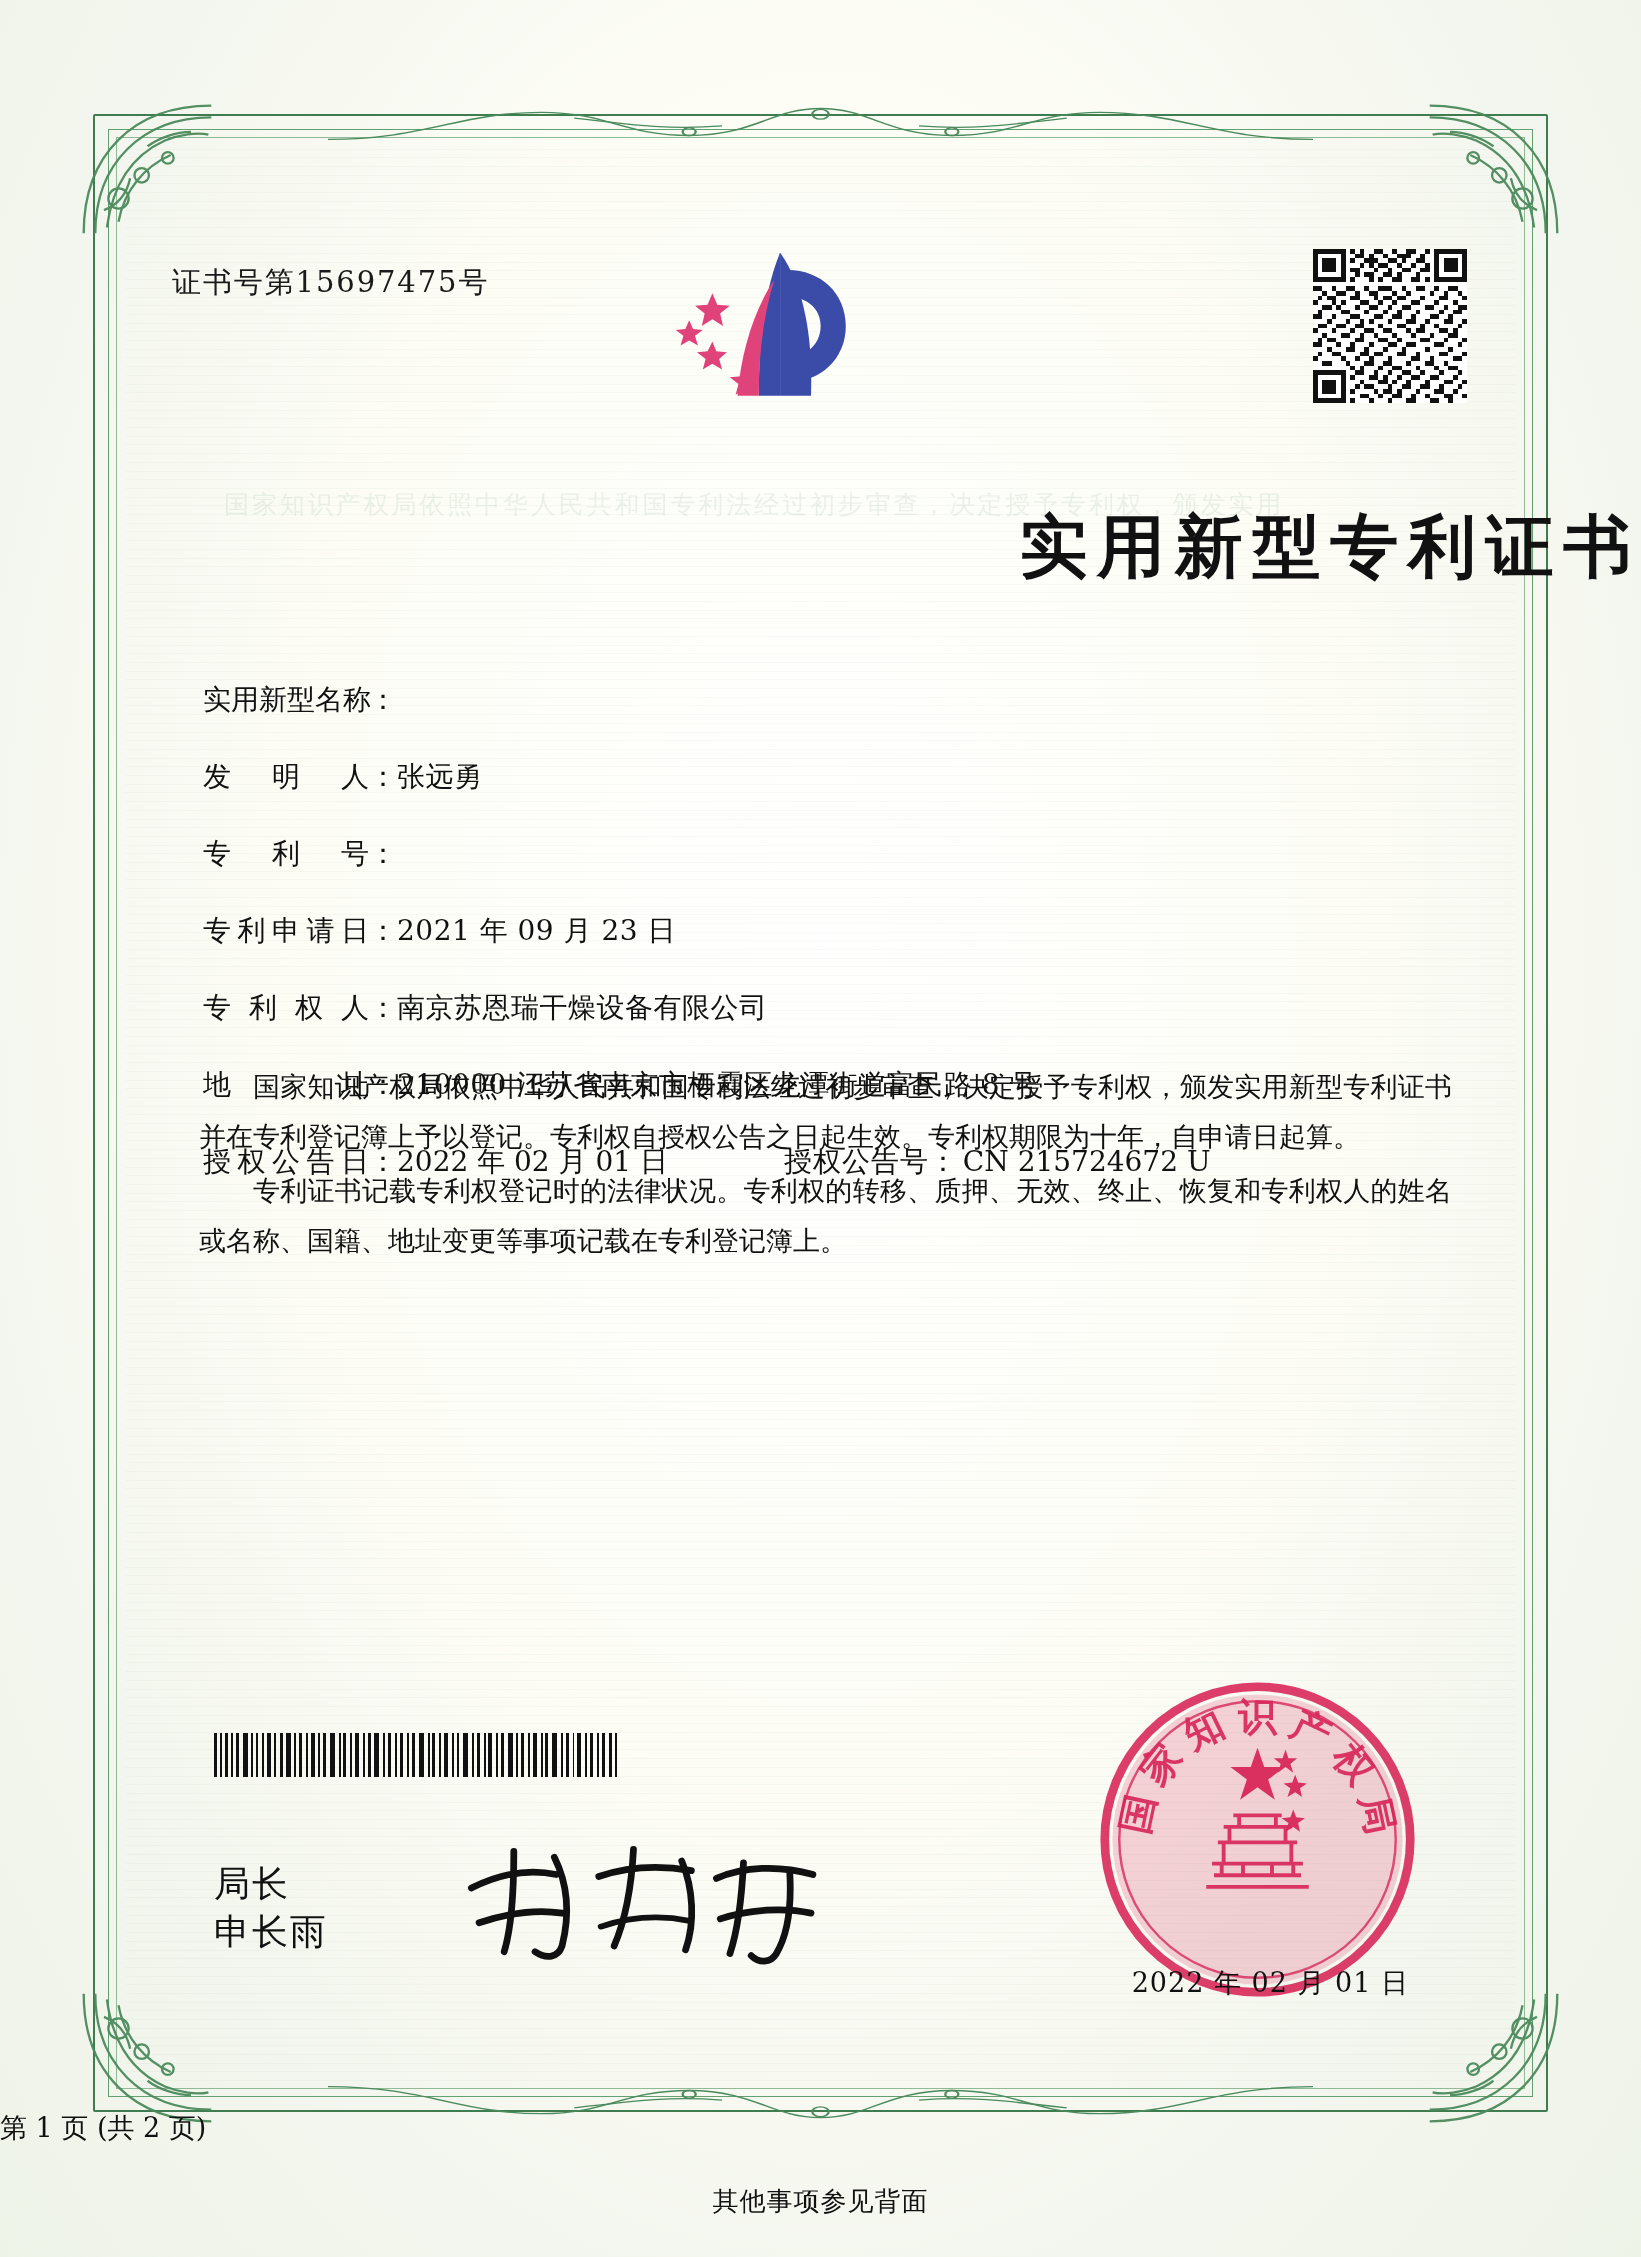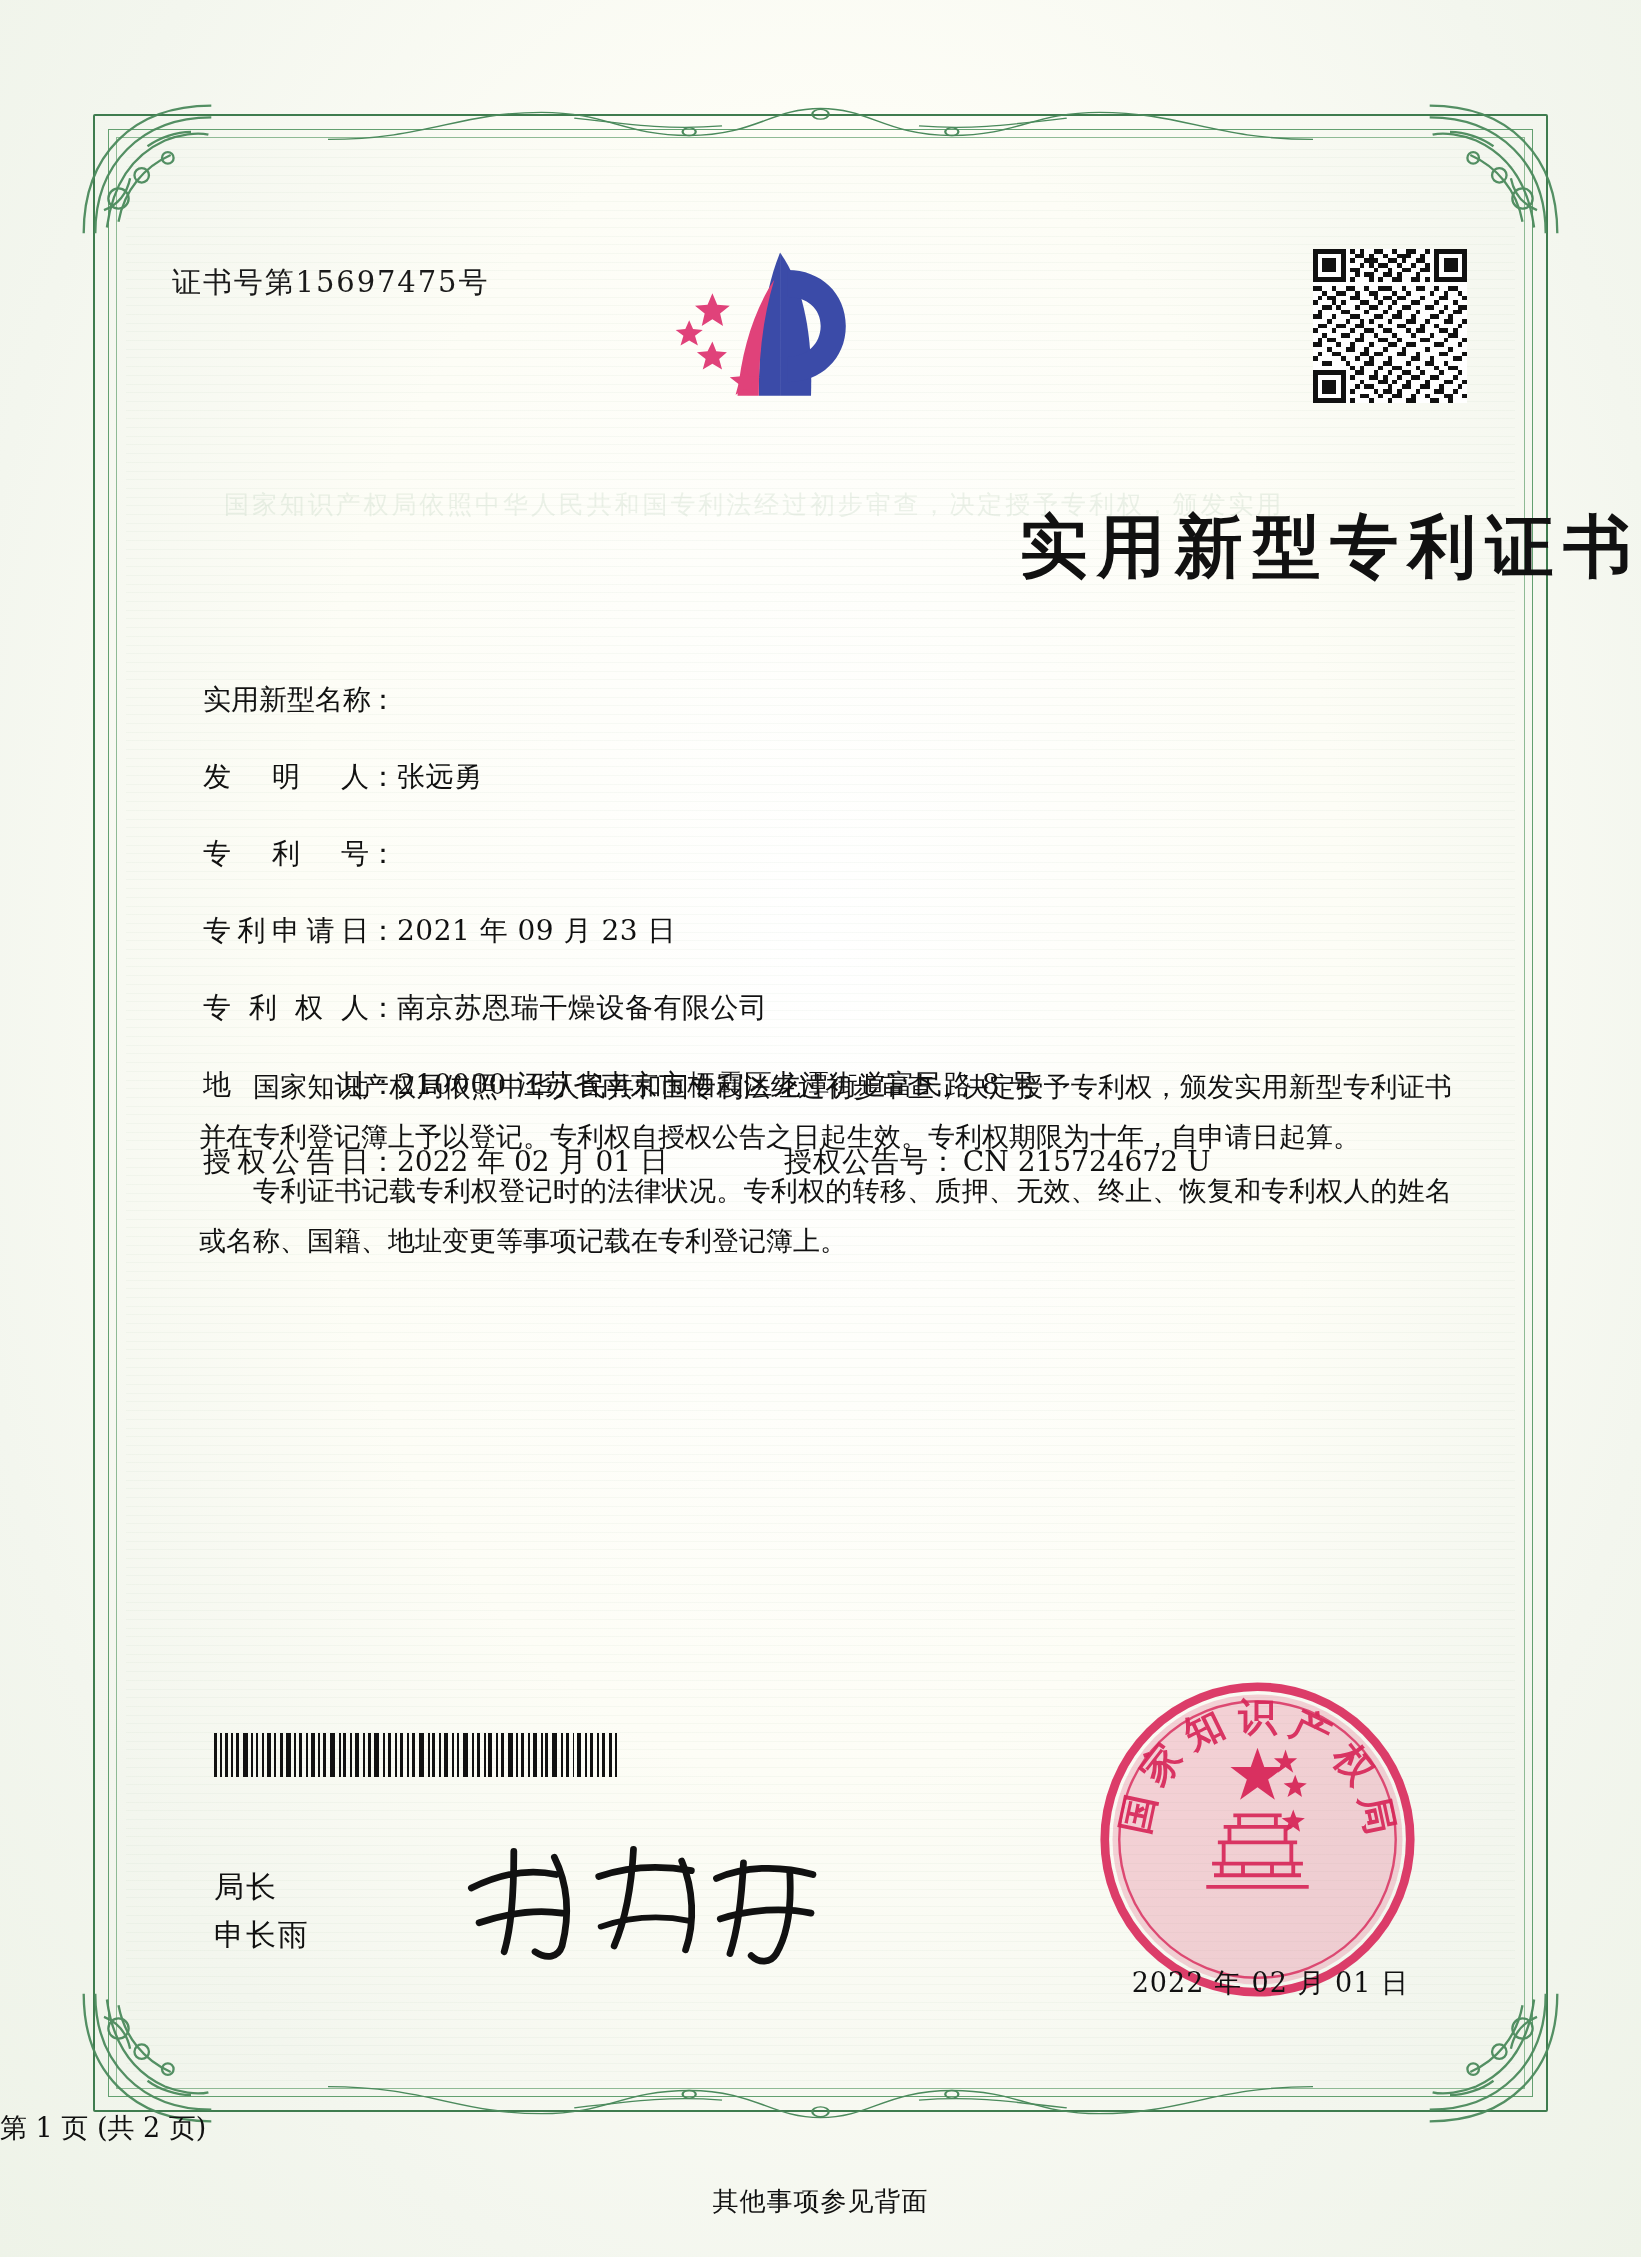--- a/index.html
+++ b/index.html
@@ -94,22 +94,22 @@
     position:absolute;left:199px;right:189px;top:1062px;
     font-family:"DejaVu Serif","Liberation Serif",serif;
     font-size:27px;line-height:50px;color:#111;text-align:justify;
   }
   .para p{margin:0 0 3.9px 0;text-indent:54px;}
   .barcode{
     position:absolute;left:214px;top:1733px;width:406px;height:44px;
   }
   .sign-label{
     position:absolute;left:214px;top:1863px;
-    font-family:Liberation Serif, serif;
-    font-size:30px;line-height:48px;color:#111;letter-spacing:1.9px;
+    font-family:Liberation Mono, monospace;
+    font-size:36px;line-height:48px;color:#111;letter-spacing:1.9px;
   }
   .signature{
     position:absolute;left:454px;top:1834px;width:386px;height:135px;color:#111;
   }
   .seal{
     position:absolute;right:224px;top:1680px;width:319px;height:319px;
   }
   .seal-date{
     position:absolute;right:232px;top:1965px;
     font-family:"DejaVu Serif","Liberation Serif",serif;

